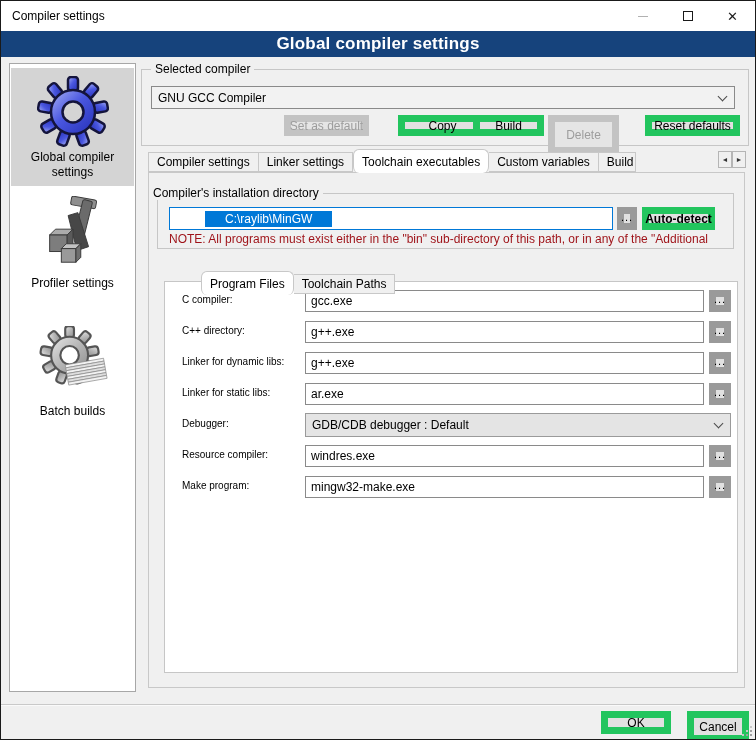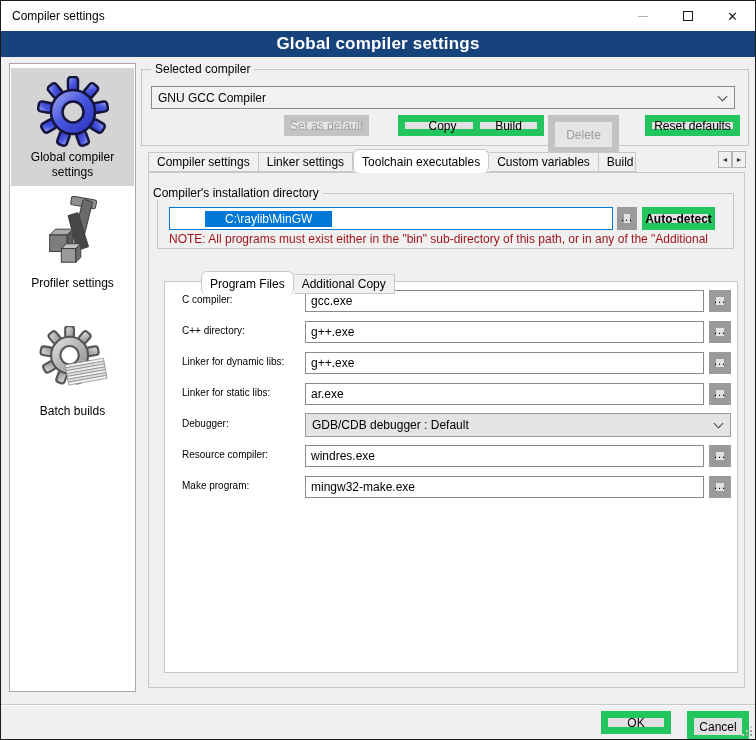--- a/index.html
+++ b/index.html
@@ -209,21 +209,21 @@
   <div class="grouplabel" style="left:148px; top:185px; z-index:2;">Compiler's installation directory</div>
   <div class="pathbox">
     <span class="selhl">C:\raylib\MinGW</span>
   </div>
   <div class="btn browse" style="left:616px; top:206px; width:20px; height:23px; z-index:2;">...</div>
   <div class="btn" style="left:641px; top:206px; width:73px; height:23px; z-index:2;font-weight:bold;">Auto-detect</div>
   <div class="note">NOTE: All programs must exist either in the "bin" sub-directory of this path, or in any of the "Additional</div>
 
   <div class="itabrow">
     <div class="tab active">Program Files</div>
-    <div class="tab">Additional Copy</div>
+    <div class="tab">Toolchain Paths</div>
   </div>
   <div class="innerpanel"></div>
 
   <div class="fld-label" style="top:293px;">C compiler:</div>
   <input class="fld-input" style="top: 289px;" value="gcc.exe">
   <div class="btn browse fld-browse" style="top:289px;">...</div>
 
   <div class="fld-label" style="top:324px;">C++ directory:</div>
   <input class="fld-input" style="top: 320px;" value="g++.exe">
   <div class="btn browse fld-browse" style="top:320px;">...</div>

